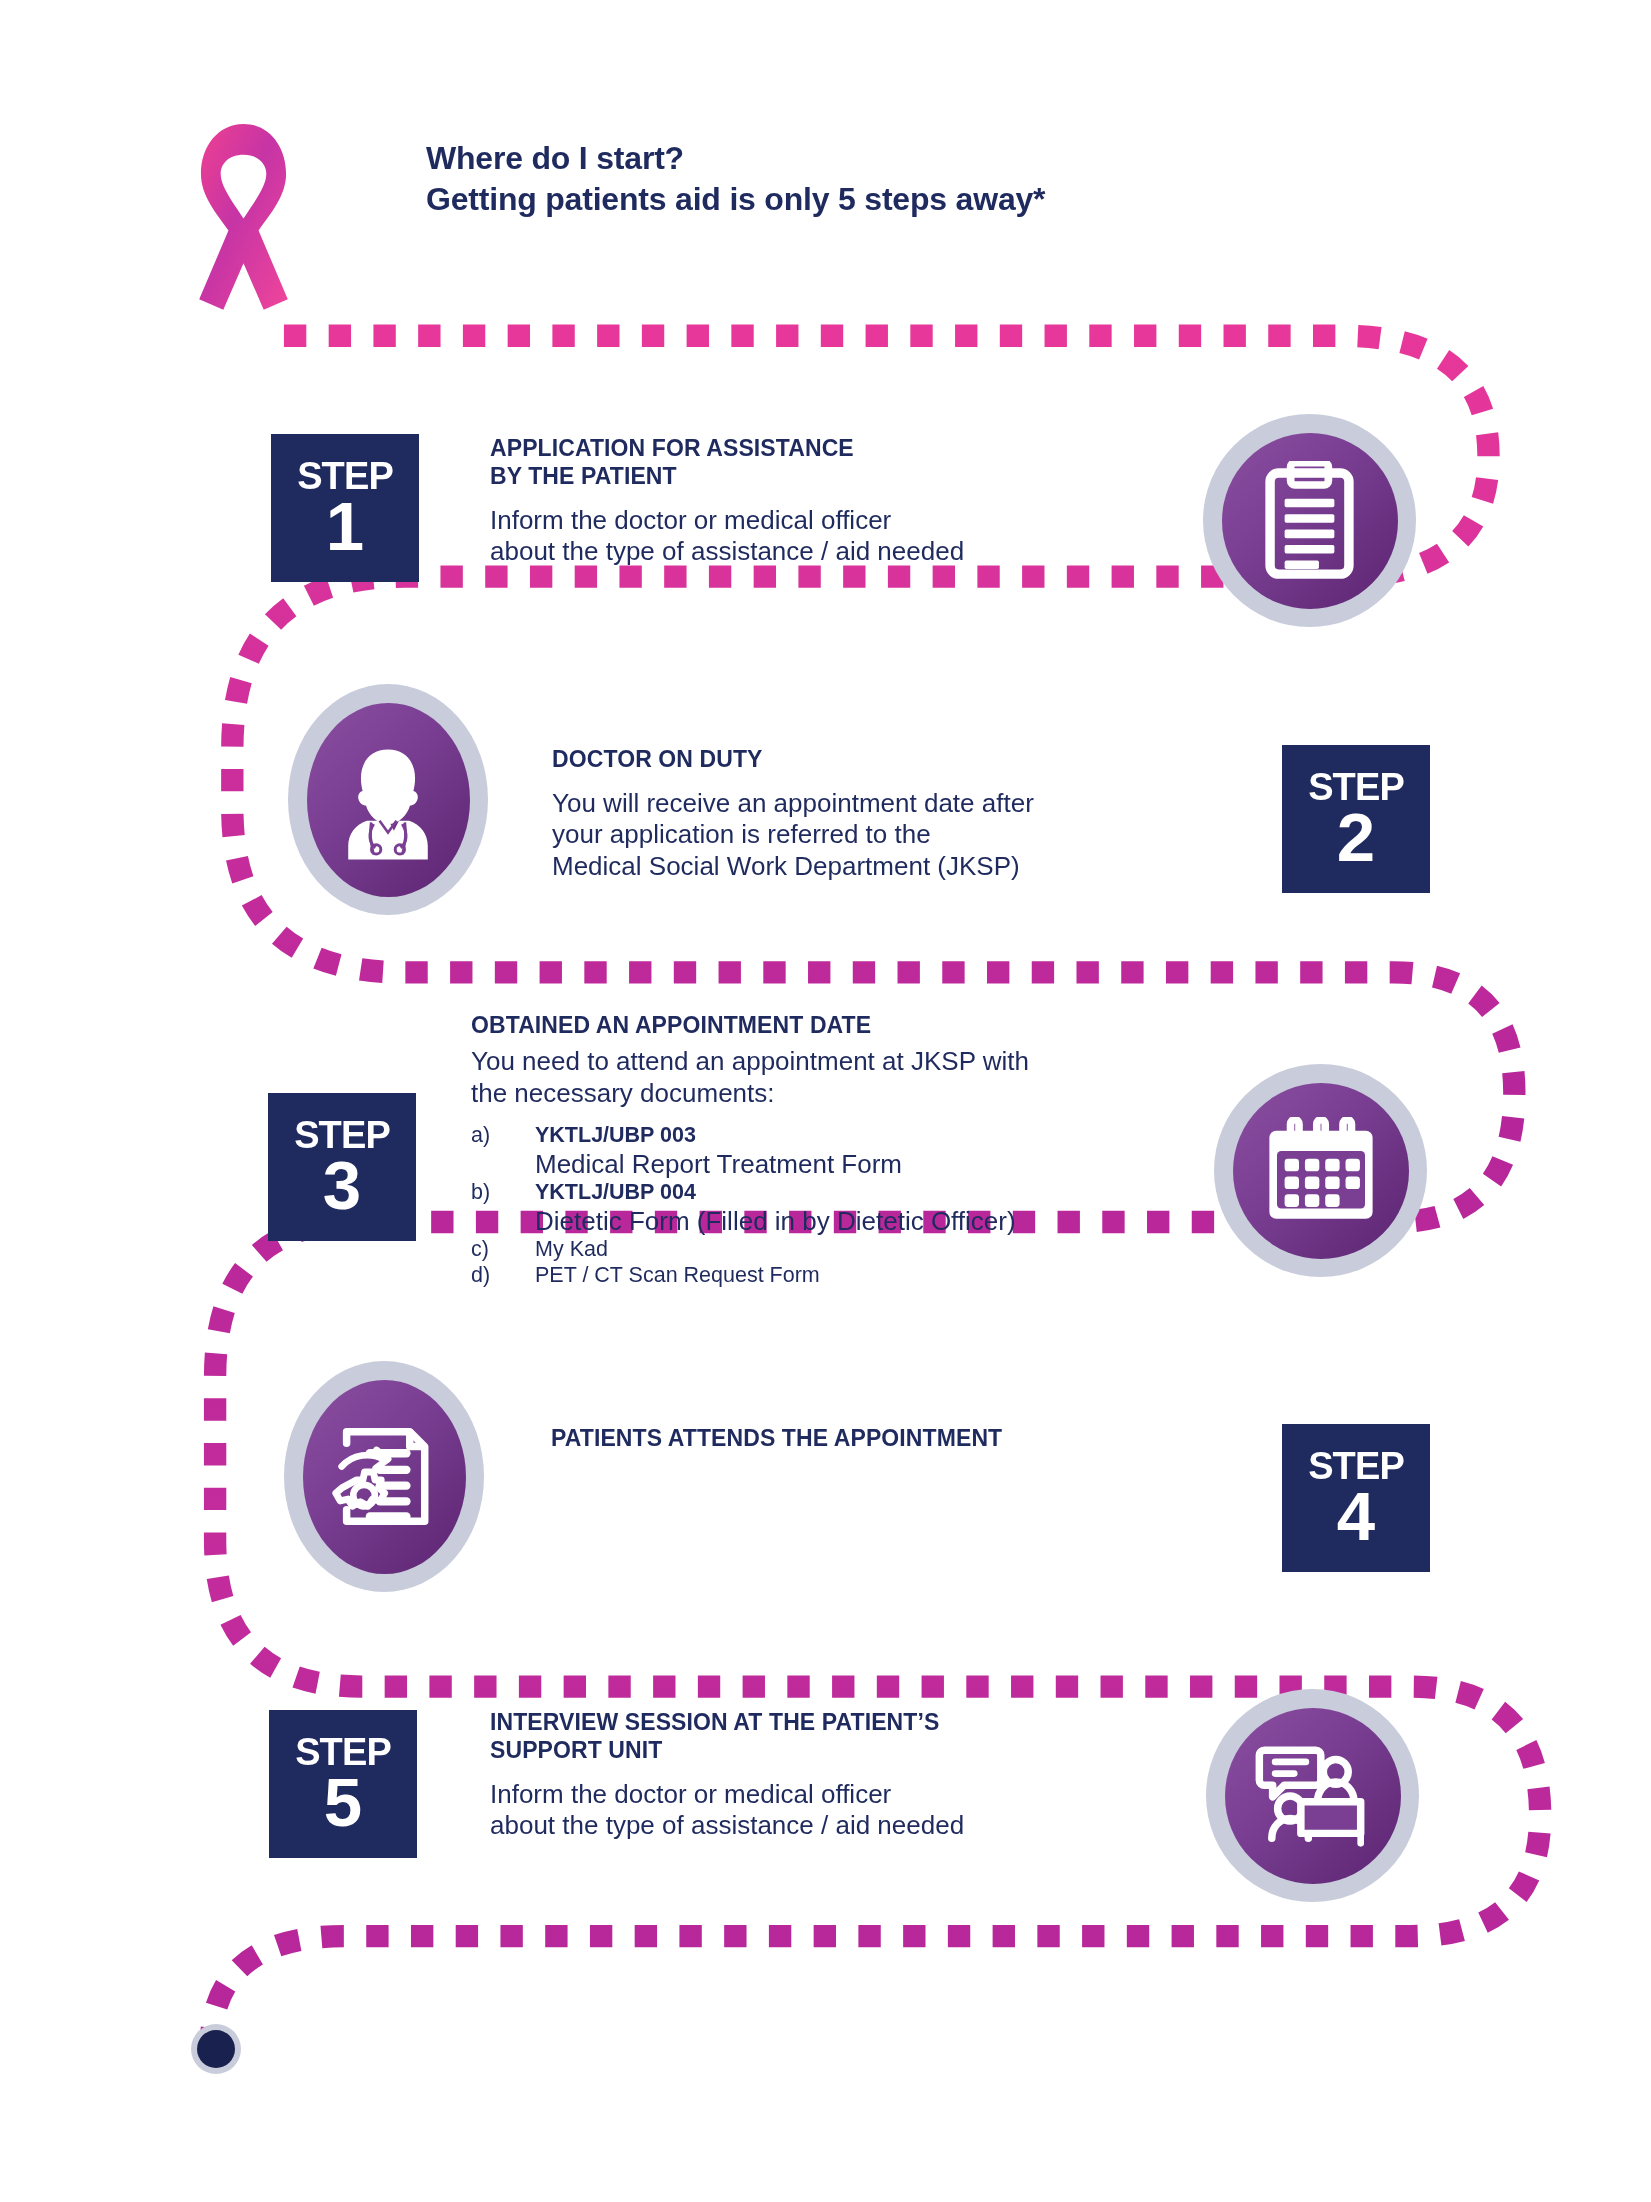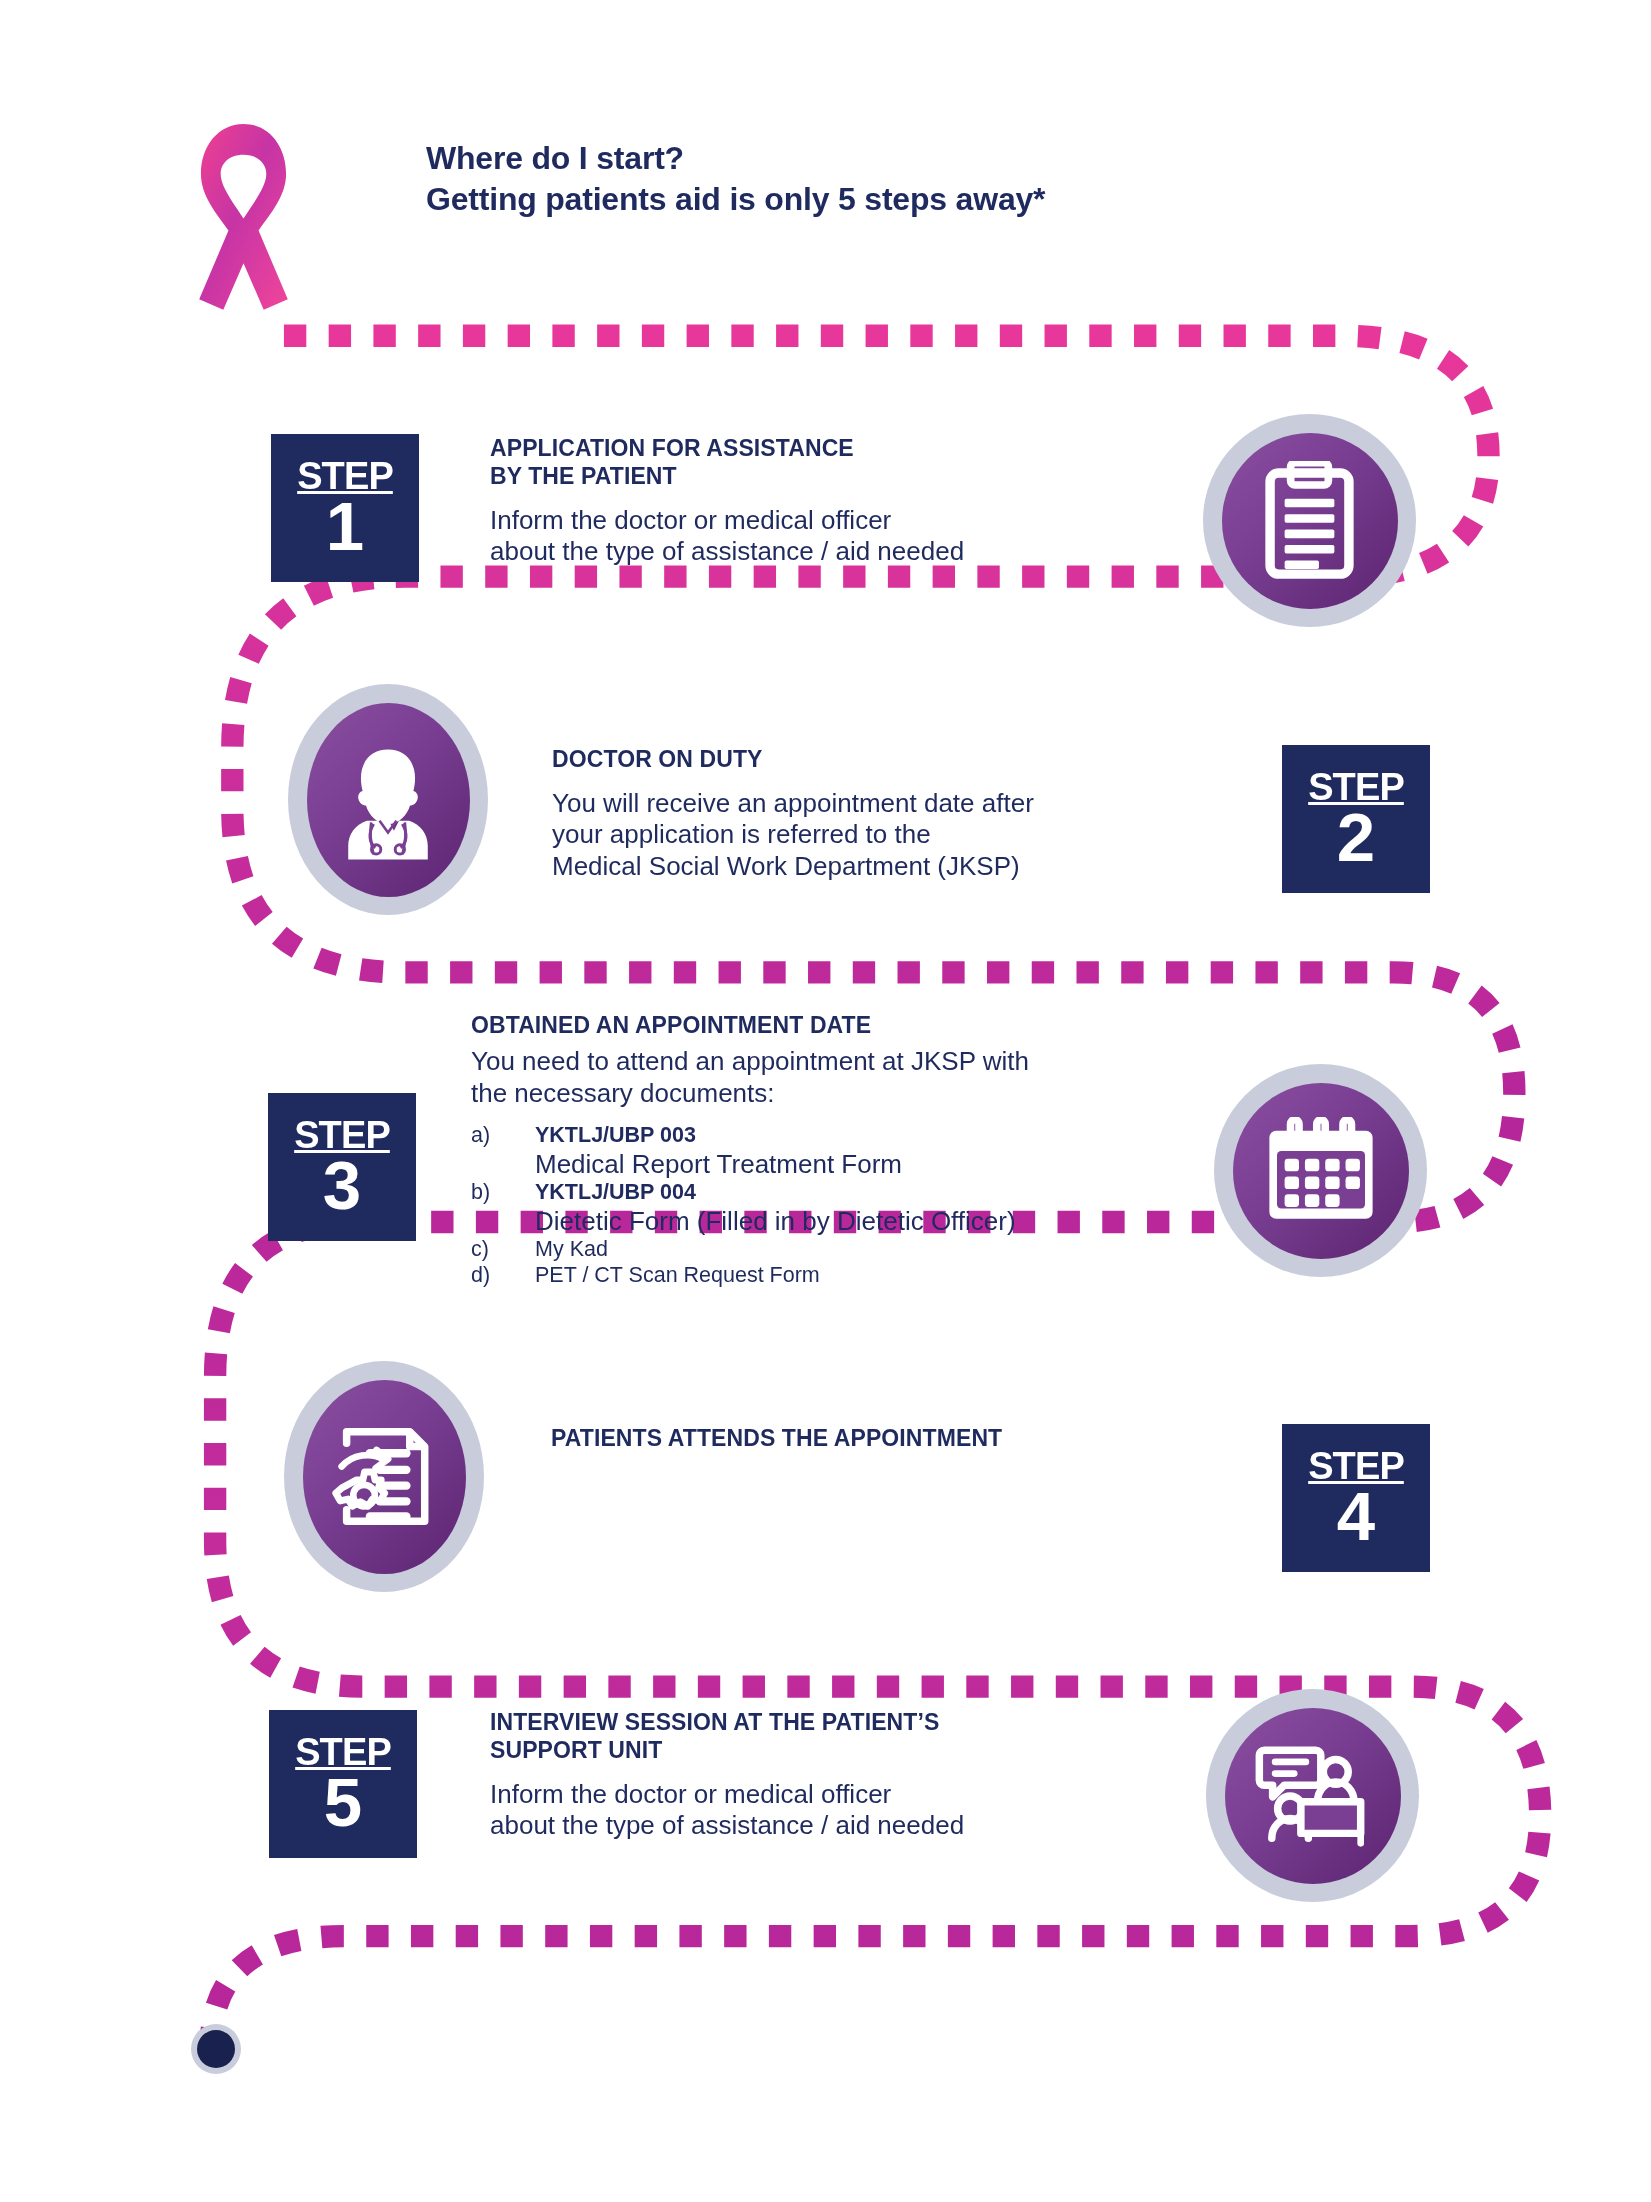--- a/index.html
+++ b/index.html
@@ -40,21 +40,21 @@
   .step-badge {
     position: absolute;
     width: 148px; height: 148px;
     background: #1f2a5e;
     display: flex; flex-direction: column;
     align-items: center; justify-content: center;
     color: #ffffff;
   }
   .step-badge .sb-word {
     font-size: 38px; font-weight: bold;
-    letter-spacing: -0.9px; line-height: 0.95; text-decoration: underline;
+    letter-spacing: -0.9px; line-height: 0.95;
   }
   .step-badge .sb-num {
     font-size: 69px; font-weight: bold;
     line-height: 0.9; margin-top: 1.7px;
   }
   
   .icon-circle {
     position: absolute;
     width: 213px; height: 213px;
     border-radius: 50%;

